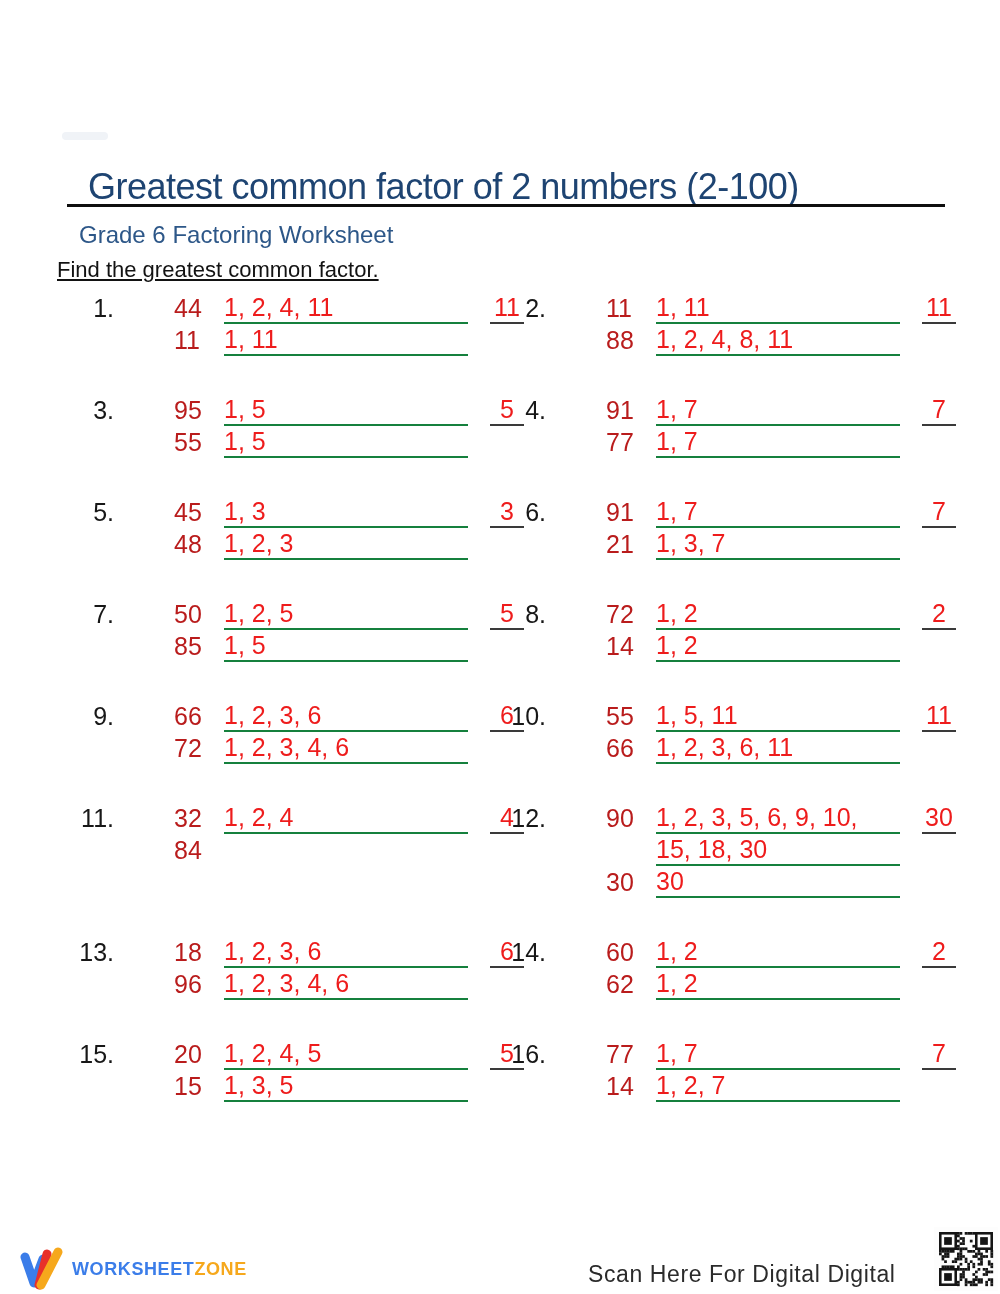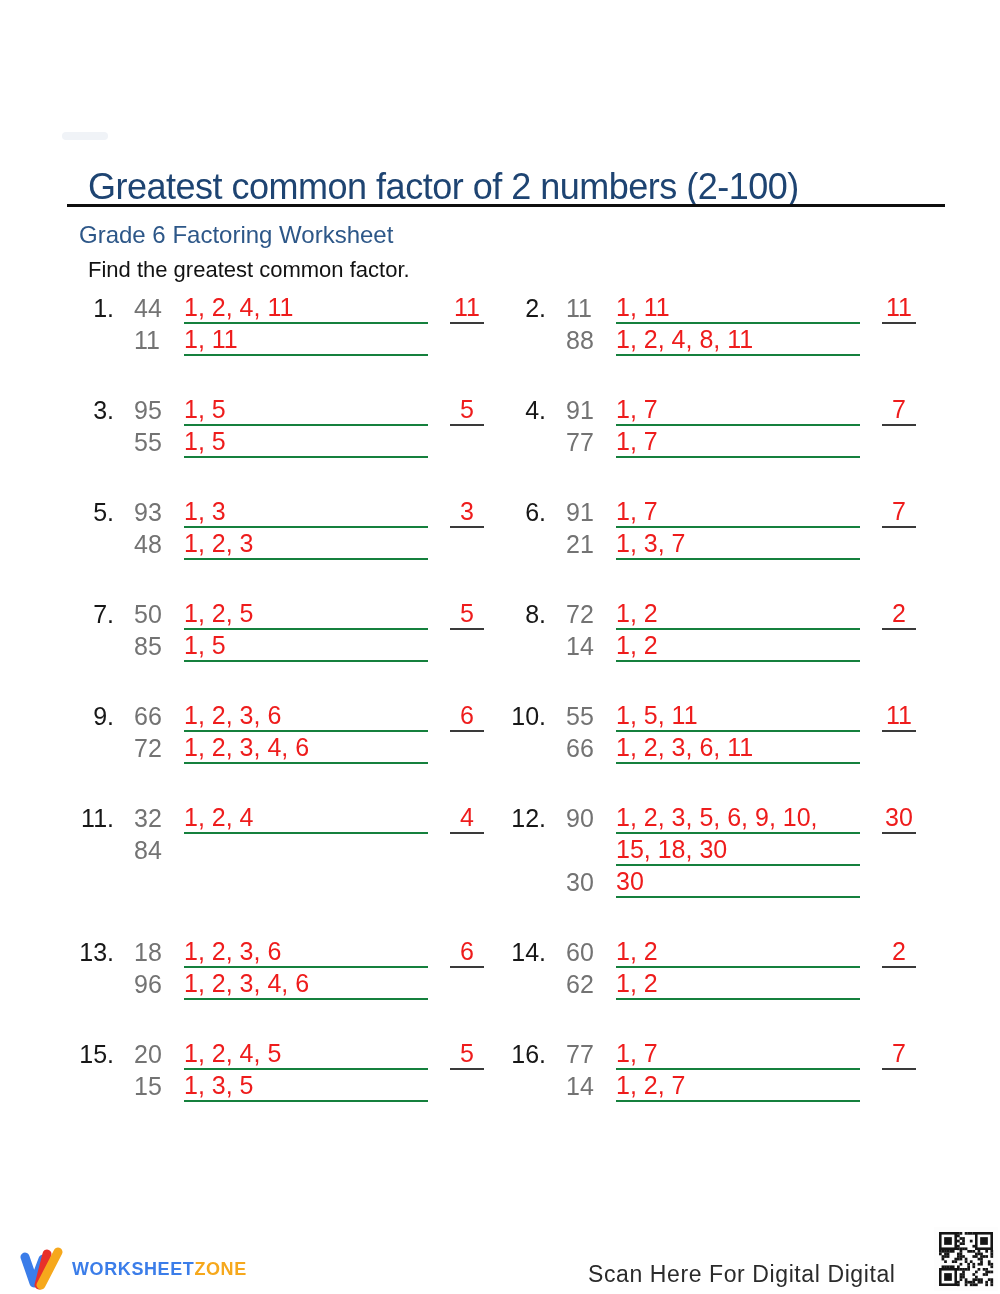--- a/index.html
+++ b/index.html
@@ -11,30 +11,30 @@
   .title{
     position:absolute;left:88px;top:166px;font-size:36px;font-weight:normal;
     color:var(--title-color,#1e4472);letter-spacing:-0.5px;white-space:nowrap;
     font-stretch:condensed;
   }
   .title-rule{position:absolute;left:67px;top:204px;width:878px;height:3px;background:#0e0e0e;}
   .subtitle{
     position:absolute;left:79px;top:221px;font-size:24px;
     color:var(--subtitle-color,#2d5788);white-space:nowrap;font-stretch:condensed;
   }
-  .instruction{position:absolute;left:88px;top:257px;font-size:22px;color:#121212;white-space:nowrap;font-stretch:condensed;}
+  .instruction{position:absolute;left:57px;top:257px;font-size:22px;color:#121212;white-space:nowrap;font-stretch:condensed;text-decoration:underline;}
   .problems{
     position:absolute;left:78px;top:292px;width:880px;
     display:grid;grid-template-columns:432px 432px;row-gap:38px;align-items:start;
   }
   .problem{display:flex;align-items:flex-start;font-stretch:condensed;}
   .p-num{flex:none;width:36px;margin-right:20px;text-align:right;font-size:25px;line-height:32px;color:#171717;}
   .p-mid{flex:none;}
   .p-row{display:flex;align-items:flex-start;}
-  .p-given{flex:none;width:44px;margin-right:6px;font-size:25px;line-height:32px;color:#737373;}
+  .p-given{flex:none;width:44px;margin-right:6px;font-size:25px;line-height:32px;color:#b91c1c;margin-left:40px;}
   .p-factors{flex:none;width:244px;}
   .factor-line{
     height:30px;border-bottom:2px solid #15803d;
     font-size:25px;line-height:30px;color:var(--red-color,#ee1c1c);white-space:nowrap;
   }
   .p-answer{flex:none;margin-left:22px;width:34px;}
   .answer-value{
     height:30px;border-bottom:2px solid #3a3a3a;text-align:center;
     font-size:25px;line-height:30px;color:var(--red-color,#ee1c1c);
   }
@@ -140,21 +140,21 @@
         </div>
       <div class="p-answer">
         <div class="answer-value">7</div>
       </div>
     </div>
 
     <div class="problem">
       <div class="p-num">5.</div>
       <div class="p-mid">
           <div class="p-row">
-            <div class="p-given">93</div>
+            <div class="p-given">45</div>
             <div class="p-factors">
               <div class="factor-line">1, 3</div>
             </div>
           </div>
           <div class="p-row">
             <div class="p-given">48</div>
             <div class="p-factors">
               <div class="factor-line">1, 2, 3</div>
             </div>
           </div>

